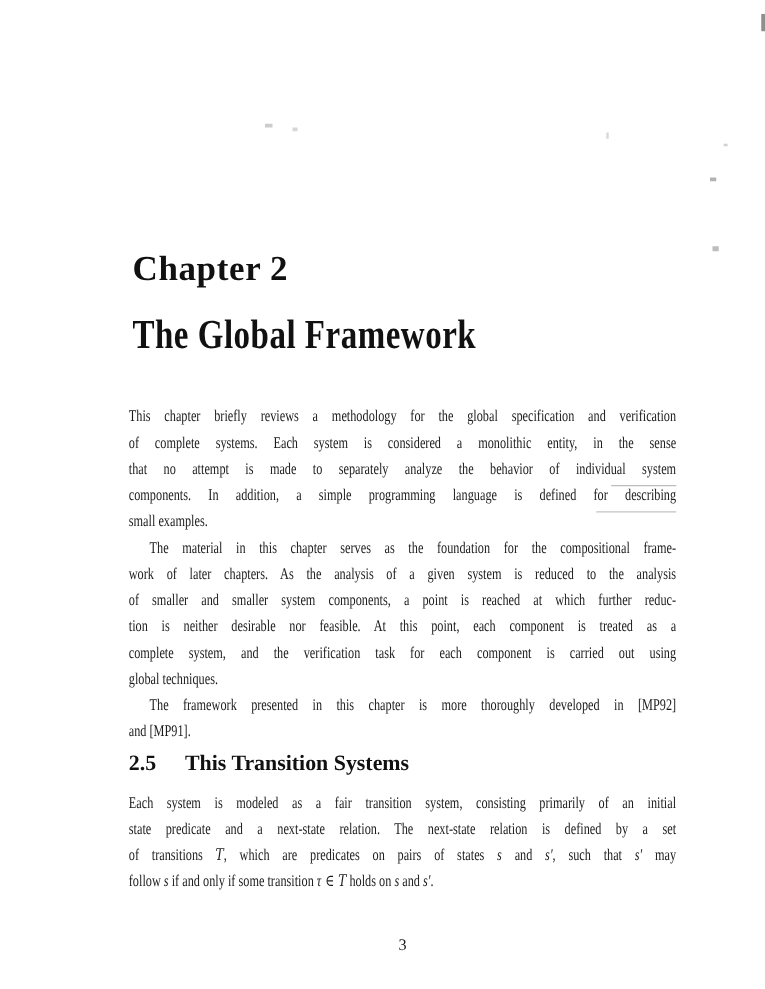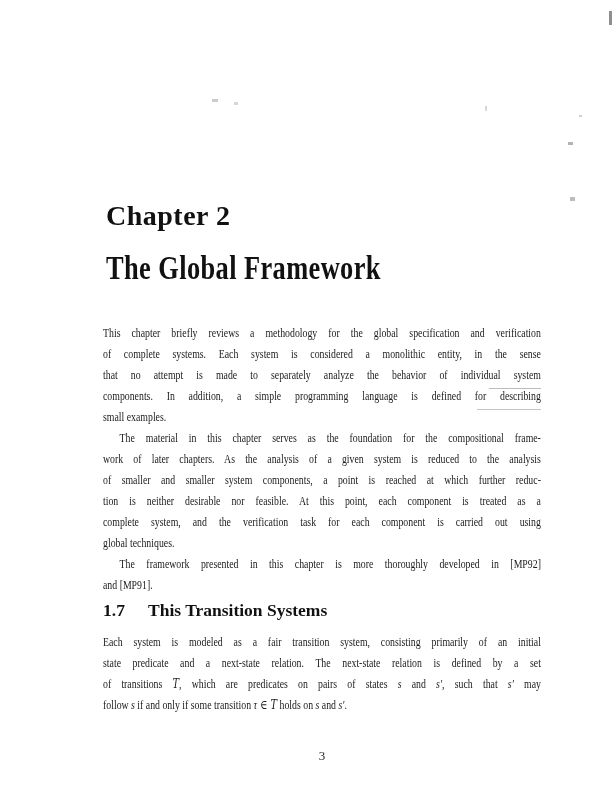--- a/index.html
+++ b/index.html
@@ -120,21 +120,21 @@
     <div class="jline">of smaller and smaller system components, a point is reached at which further reduc-</div>
     <div class="jline">tion is neither desirable nor feasible. At this point, each component is treated as a</div>
     <div class="jline">complete system, and the verification task for each component is carried out using</div>
     <div class="jline lastline">global techniques.</div>
 
     <div class="jline indent">The framework presented in this chapter is more thoroughly developed in [MP92]</div>
     <div class="jline lastline">and [MP91].</div>
   </div>
 
   <div class="section-heading">
-    <span class="sec-num">1.7</span><span class="sec-title">This Transition Systems</span>
+    <span class="sec-num">2.5</span><span class="sec-title">This Transition Systems</span>
   </div>
 
   <div class="textcol p4-block">
     <div class="jline">Each system is modeled as a fair transition system, consisting primarily of an initial</div>
     <div class="jline">state predicate and a next-state relation. The next-state relation is defined by a set</div>
     <div class="jline"><span>of transitions </span><span class="mcal">T</span><span>, which are predicates on pairs of states </span><span class="mvar">s</span><span> and </span><span class="mvar">s′</span><span>, such that </span><span class="mvar">s′</span><span> may</span></div>
     <div class="jline lastline"><span>follow </span><span class="mvar">s</span><span> if and only if some transition </span><span class="mvar">τ</span><span class="msym"> ∈ </span><span class="mcal">T</span><span> holds on </span><span class="mvar">s</span><span> and </span><span class="mvar">s′</span><span>.</span></div>
   </div>
 
   <div class="page-number">3</div>

